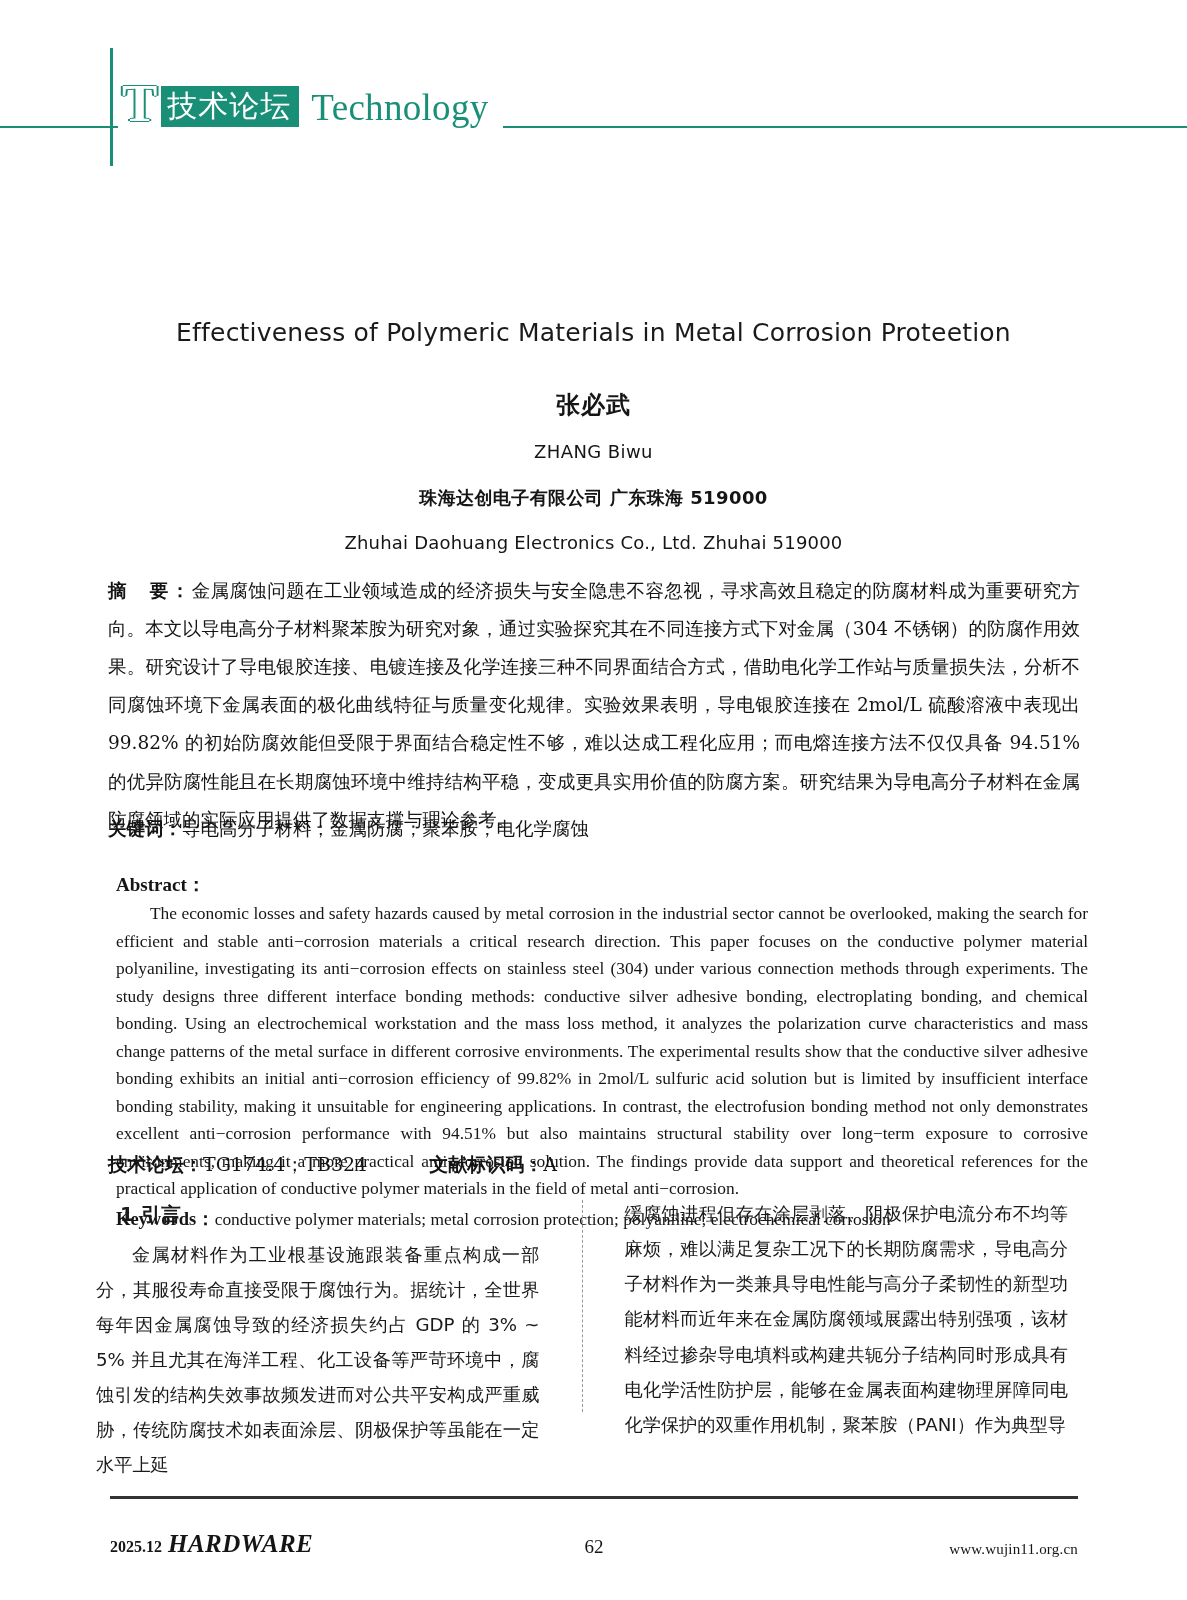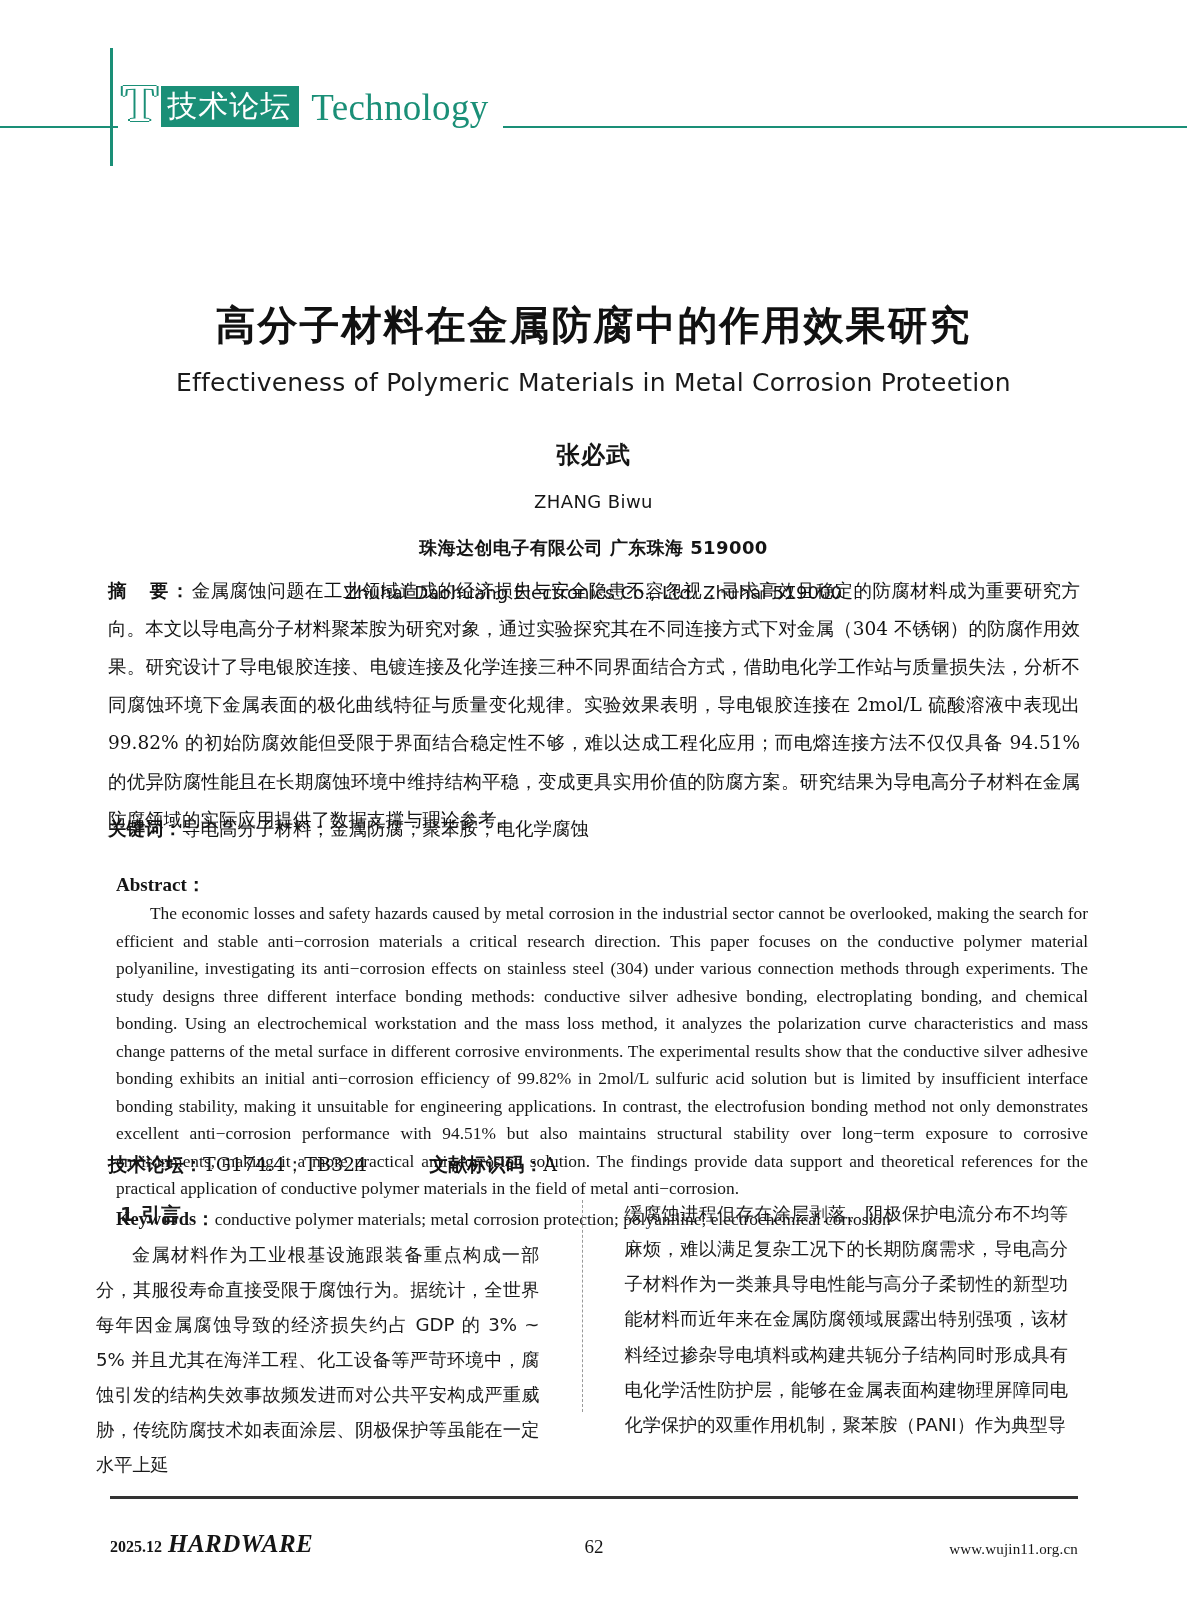--- a/index.html
+++ b/index.html
@@ -302,21 +302,20 @@
     <div class="masthead-vline"></div>
     <div class="masthead-hline"></div>
     <div class="masthead-inner">
       <span class="logo-t">T</span>
       <span class="logo-box">技术论坛</span>
       <span class="logo-en">Technology</span>
     </div>
   </div>
 
   <div class="title-block">
-    <div class="title-cn">高分子材料在金属防腐中的作用效果研究</div>
     <div class="title-en">Effectiveness of Polymeric Materials in Metal Corrosion Proteetion</div>
     <div class="author-cn">张必武</div>
     <div class="author-en">ZHANG  Biwu</div>
     <div class="affil-cn">珠海达创电子有限公司  广东珠海 519000</div>
     <div class="affil-en">Zhuhai  Daohuang  Electronics Co., Ltd. Zhuhai 519000</div>
   </div>
 
   <div class="abs-cn">
     <span class="lbl">摘　要：</span><span>金属腐蚀问题在工业领域造成的经济损失与安全隐患不容忽视，寻求高效且稳定的防腐材料成为重要研究方向。本文以导电高分子材料聚苯胺为研究对象，通过实验探究其在不同连接方式下对金属（304 不锈钢）的防腐作用效果。研究设计了导电银胶连接、电镀连接及化学连接三种不同界面结合方式，借助电化学工作站与质量损失法，分析不同腐蚀环境下金属表面的极化曲线特征与质量变化规律。实验效果表明，导电银胶连接在 2mol/L 硫酸溶液中表现出 99.82% 的初始防腐效能但受限于界面结合稳定性不够，难以达成工程化应用；而电熔连接方法不仅仅具备 94.51% 的优异防腐性能且在长期腐蚀环境中维持结构平稳，变成更具实用价值的防腐方案。研究结果为导电高分子材料在金属防腐领域的实际应用提供了数据支撑与理论参考。</span>
   </div>

